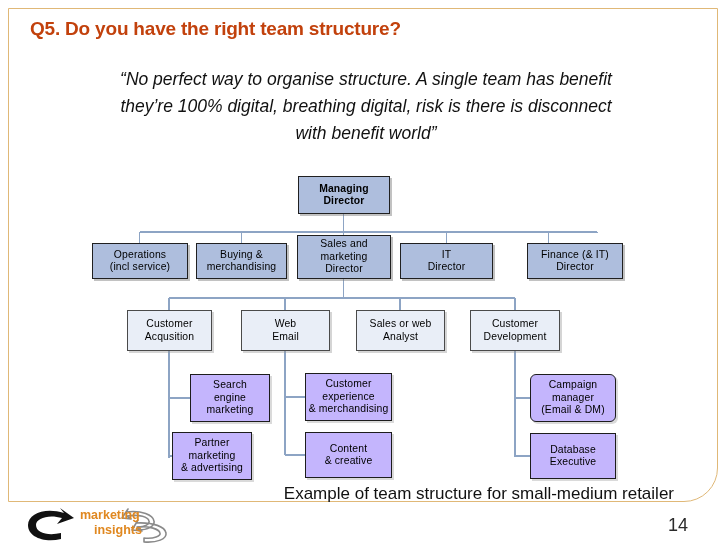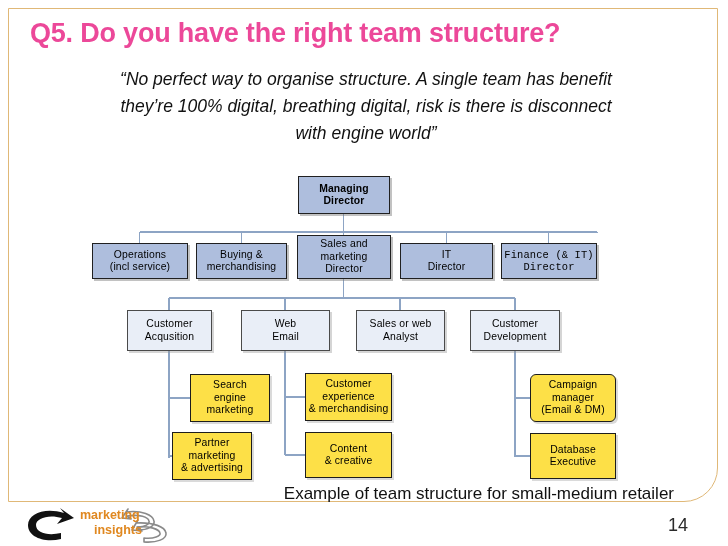--- a/index.html
+++ b/index.html
@@ -28,23 +28,23 @@
     border-radius: 0 0 34px 0;
     box-sizing: border-box;
     pointer-events: none;
   }
   
   #title {
     position: absolute;
     left: 30px;
     top: 18px;
     width: 670px;
-    font-size: 27px;
+    font-size: 19px;
     font-weight: bold;
-    color: #ec4899;
+    color: #c2410c;
     letter-spacing: -0.2px;
     white-space: nowrap;
   }
   
   #quote {
     position: absolute;
     left: 44px;
     top: 66px;
     width: 644px;
     text-align: center;
@@ -80,21 +80,21 @@
     background: #aebedd;
     border: 1.7px solid #202020;
     box-shadow: 2px 2px 0 rgba(120,120,120,0.45);
   }
   .lvl-light {
     background: #e9eef7;
     border: 1.2px solid #4a4a4a;
     box-shadow: 2px 2px 0 rgba(150,150,150,0.40);
   }
   .lvl-sub {
-    background: #fde047;
+    background: #c4b5fd;
     border: 1.2px solid #1d1d1d;
     box-shadow: 2px 2px 0 rgba(150,150,150,0.35);
   }
   
   #caption {
     position: absolute;
     left: 14px;
     top: 484px;
     width: 660px;
     text-align: right;
@@ -133,21 +133,21 @@
 
 <div id="slide">
 
   <div id="frame"></div>
 
   <div id="title">Q5. Do you have the right team structure?</div>
 
   <div id="quote">
     <span class="q-line">“No perfect way to organise structure. A single team has benefit</span>
     <span class="q-line">they’re 100% digital, breathing digital, risk is there is disconnect</span>
-    <span class="q-line">with engine world”</span>
+    <span class="q-line">with benefit world”</span>
   </div>
 
   <div id="chart">
 
     <svg width="728" height="546">
       <g stroke="#8da4c4" stroke-width="1.6" fill="none" shape-rendering="crispEdges">
 
         <path d="M343.5 213 L343.5 232"></path>
         <path d="M139.5 232 L597 232" stroke-width="1.4"></path>
         <path d="M139.5 232 L139.5 243"></path>
@@ -203,21 +203,21 @@
         <span class="nline">marketing</span>
         <span class="nline">Director</span>
       </div>
     </div>
     <div class="node lvl-dark" style="left:400px; top:243px; width:93px; height:36px;">
       <div>
         <span class="nline">IT</span>
         <span class="nline">Director</span>
       </div>
     </div>
-    <div class="node lvl-dark" style="left:501px; top:243px; width:96px; height:36px;font-family:Liberation Mono, monospace;">
+    <div class="node lvl-dark" style="left:527px; top:243px; width:96px; height:36px;">
       <div>
         <span class="nline">Finance (&amp; IT)</span>
         <span class="nline">Director</span>
       </div>
     </div>
 
     <div class="node lvl-light" style="left:127px; top:310px; width:85px; height:41px;">
       <div>
         <span class="nline">Customer</span>
         <span class="nline">Acqusition</span>

